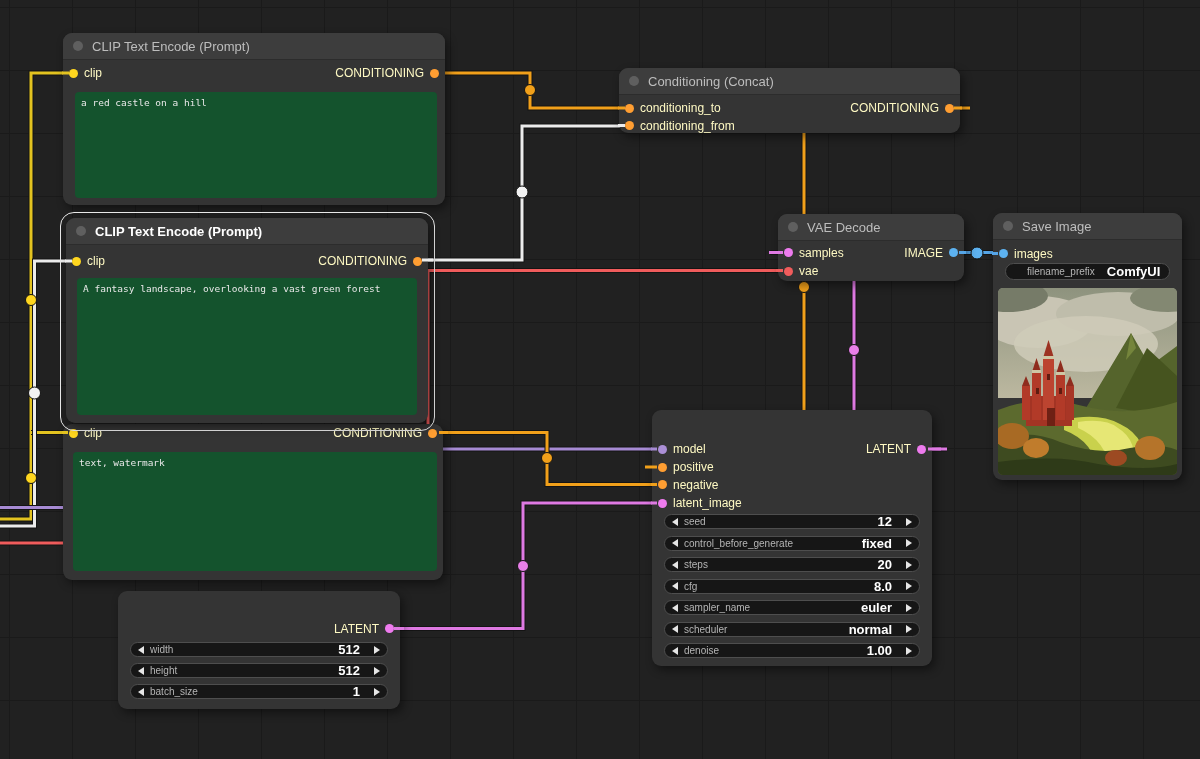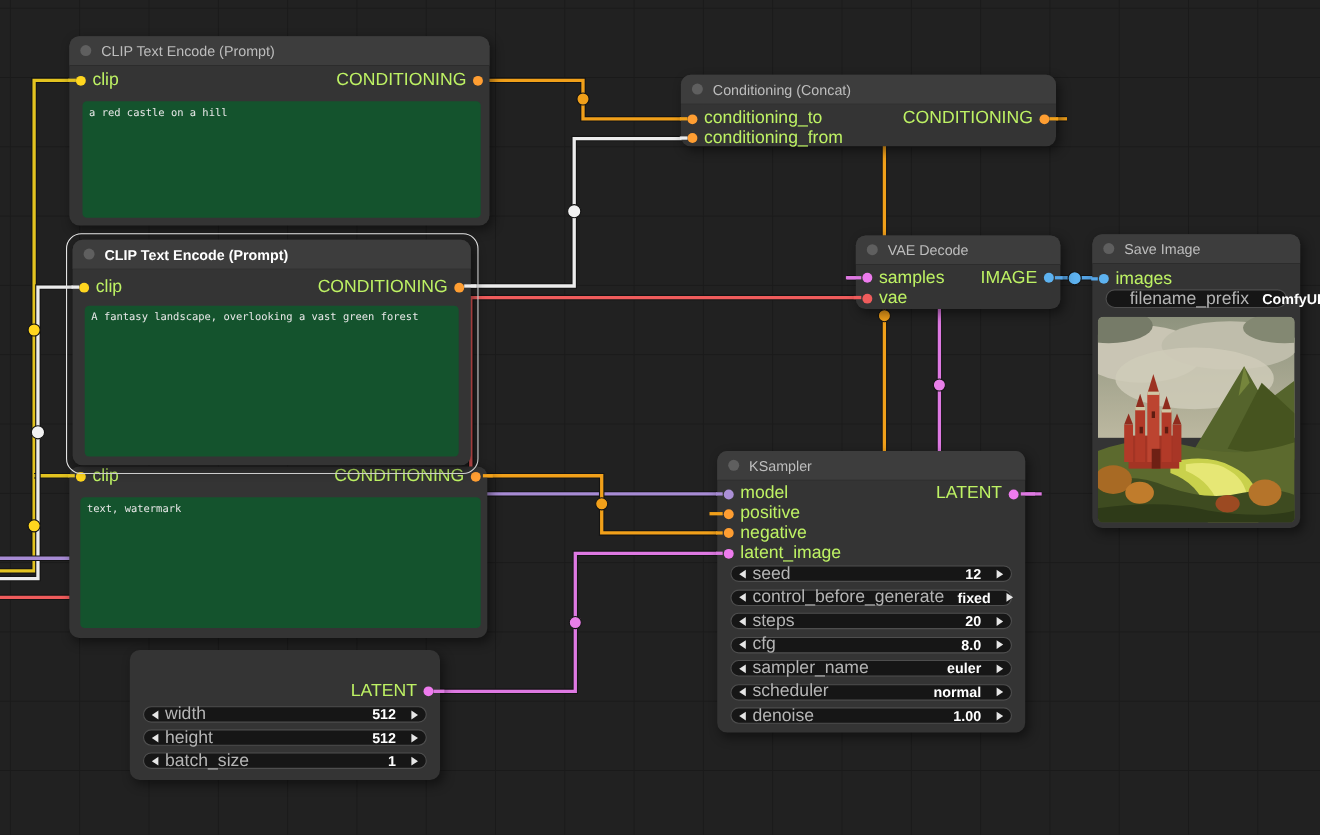--- a/index.html
+++ b/index.html
@@ -28,33 +28,33 @@
     box-sizing:border-box;border-bottom:1px solid #2c2c2c;
   }
   .circle{width:10px;height:10px;border-radius:50%;background:#5f5f5f;flex:0 0 auto;}
   .ntitle{font-size:13px;color:#bdbdbd;white-space:nowrap;}
   .selected-title{color:#fff;font-weight:bold;}
   .srow{
     position:absolute;left:0;right:0;height:18px;display:flex;align-items:center;
     padding:0 6px;box-sizing:border-box;gap:6px;
   }
   .dot{width:9px;height:9px;border-radius:50%;flex:0 0 auto;}
-  .slabel{font-size:16px;color:#bef264;white-space:nowrap;}
+  .slabel{font-size:12px;color:#fef9c3;white-space:nowrap;}
   .spacer{flex:1;}
   .prompt{
     position:absolute;background:#14532d;border:none;border-radius:4px;resize:none;
     color:#e8e8e8;font-family:"DejaVu Sans Mono", monospace;font-size:9.5px;
     padding:5px 6px;box-sizing:border-box;outline:none;line-height:1.3;
   }
   .widget{
     position:absolute;left:12px;right:12px;height:15px;background:#161616;
     border:1px solid #4e4e4e;border-radius:9px;display:flex;align-items:center;
     padding:0 7px;box-sizing:border-box;gap:6px;
   }
-  .wlabel{font-size:16px;color:#b5b5b5;white-space:nowrap;}
+  .wlabel{font-size:10px;color:#b5b5b5;white-space:nowrap;}
   .wvalue{font-size:13px;color:#fff;font-weight:bold;white-space:nowrap;}
   .tri-l{width:0;height:0;border-top:4px solid transparent;border-bottom:4px solid transparent;border-right:6px solid #e6e6e6;flex:0 0 auto;}
   .tri-r{width:0;height:0;border-top:4px solid transparent;border-bottom:4px solid transparent;border-left:6px solid #e6e6e6;flex:0 0 auto;}
   #sel-outline{
     position:absolute;left:60px;top:212px;width:373px;height:217px;border:1.5px solid #e9e9e9;
     border-radius:14px;z-index:3;pointer-events:none;
   }
   #n-clip2{z-index:4;}
   #n-clip3{z-index:1;}
   .preview{position:absolute;left:5px;top:75px;width:179px;height:187px;border-radius:5px;overflow:hidden;}
@@ -281,24 +281,20 @@
         <ellipse cx="14" cy="148" rx="17" ry="13" fill="#a86a24"></ellipse>
         <ellipse cx="38" cy="160" rx="13" ry="10" fill="#c07c2c"></ellipse>
         <ellipse cx="152" cy="160" rx="15" ry="12" fill="#b5742a"></ellipse>
         <ellipse cx="118" cy="170" rx="11" ry="8" fill="#9c4a22"></ellipse>
         <path d="M0,174 Q60,166 100,176 Q150,184 179,176 L179,187 L0,187 Z" fill="#2e3a18"></path>
       </svg>
     </div>
   </div>
 
   <div class="node" style="left:652px;top:410px;width:280px;height:256px;">
-    <div class="nh">
-      <span class="circle"></span>
-      <span class="ntitle">KSampler</span>
-    </div>
     <div class="srow" style="top:30px;">
       <span class="dot c-model"></span>
       <span class="slabel">model</span>
       <span class="spacer"></span>
       <span class="slabel">LATENT</span>
       <span class="dot c-latent"></span>
     </div>
     <div class="srow" style="top:48px;">
       <span class="dot c-cond"></span>
       <span class="slabel">positive</span>

